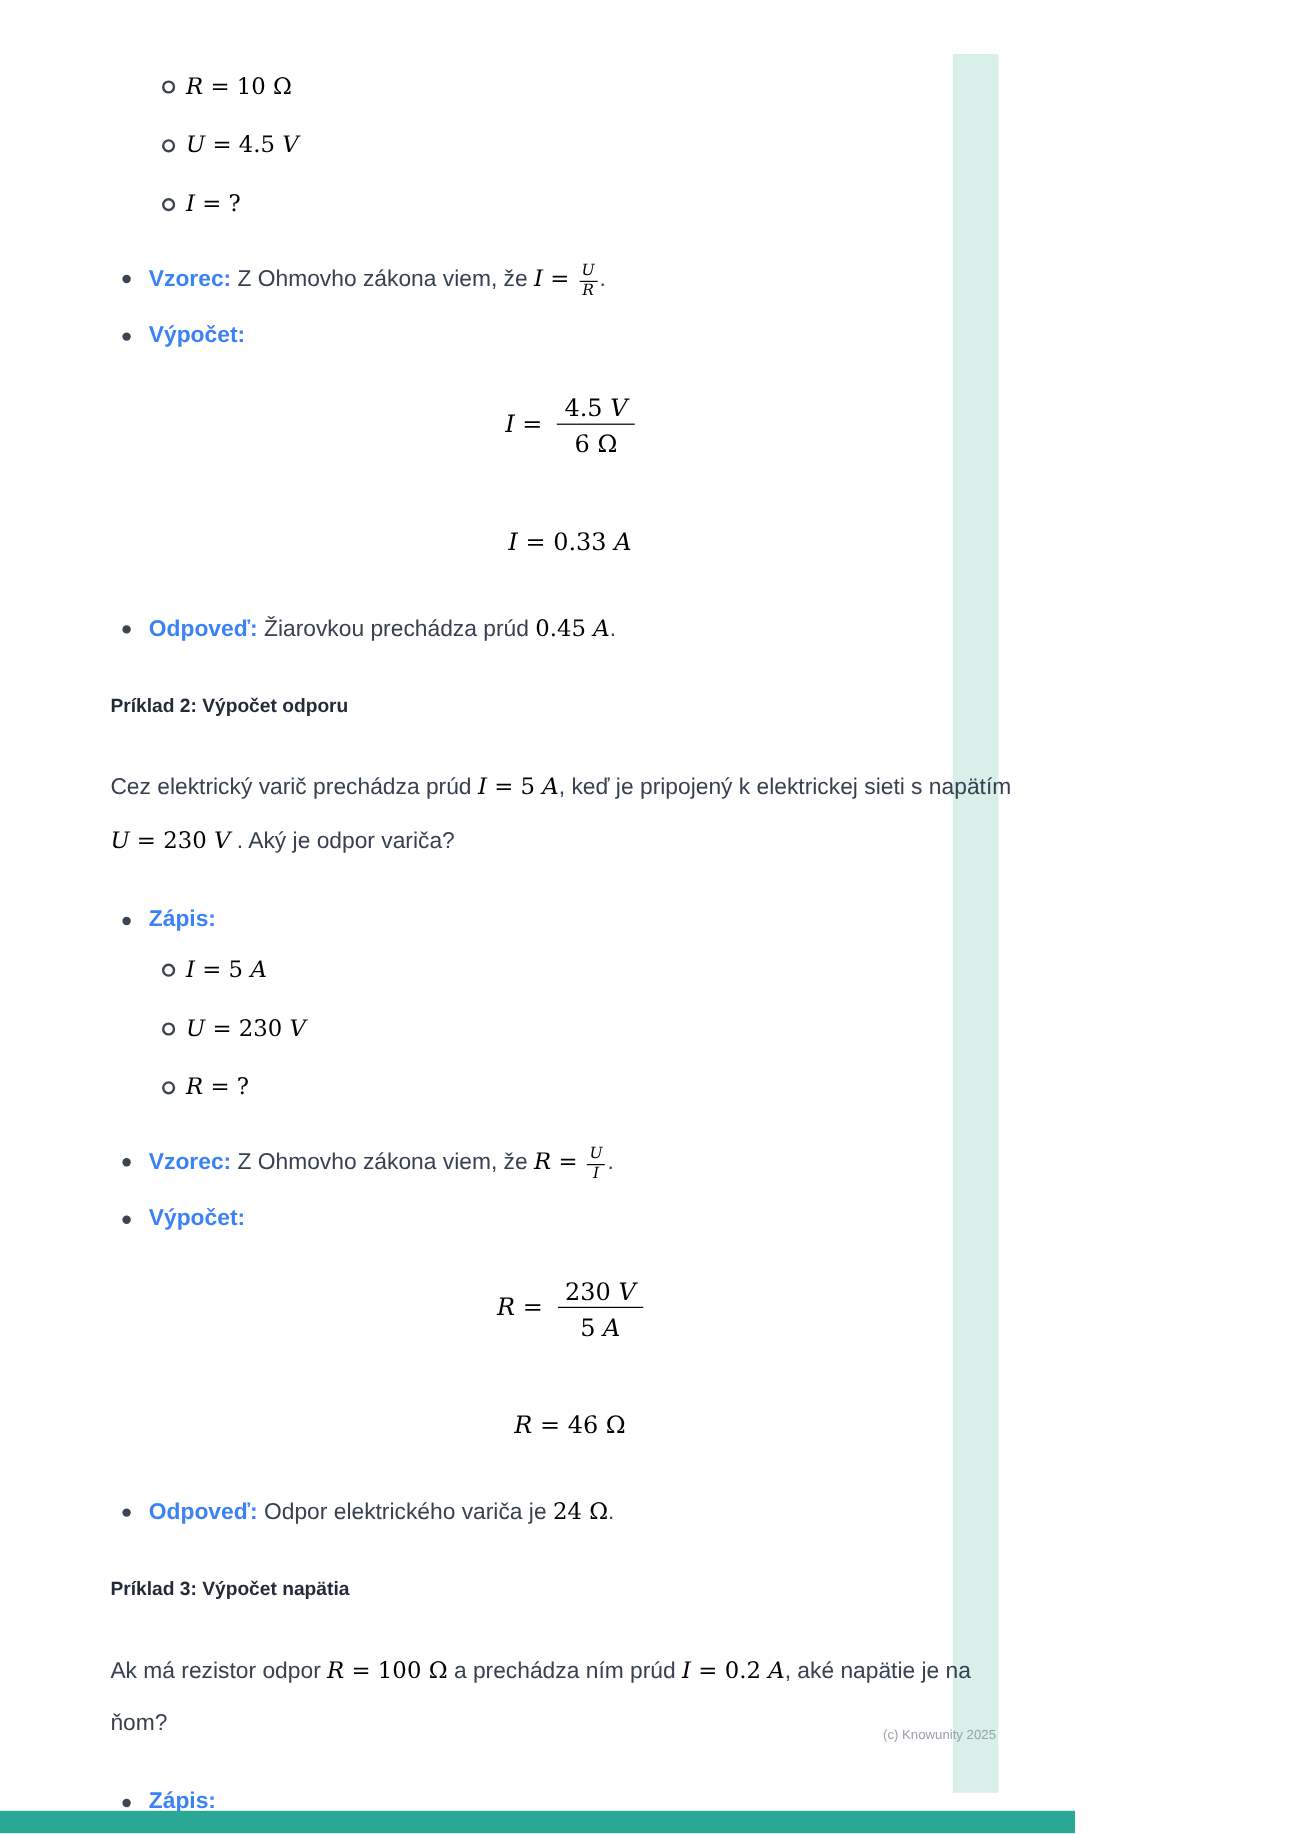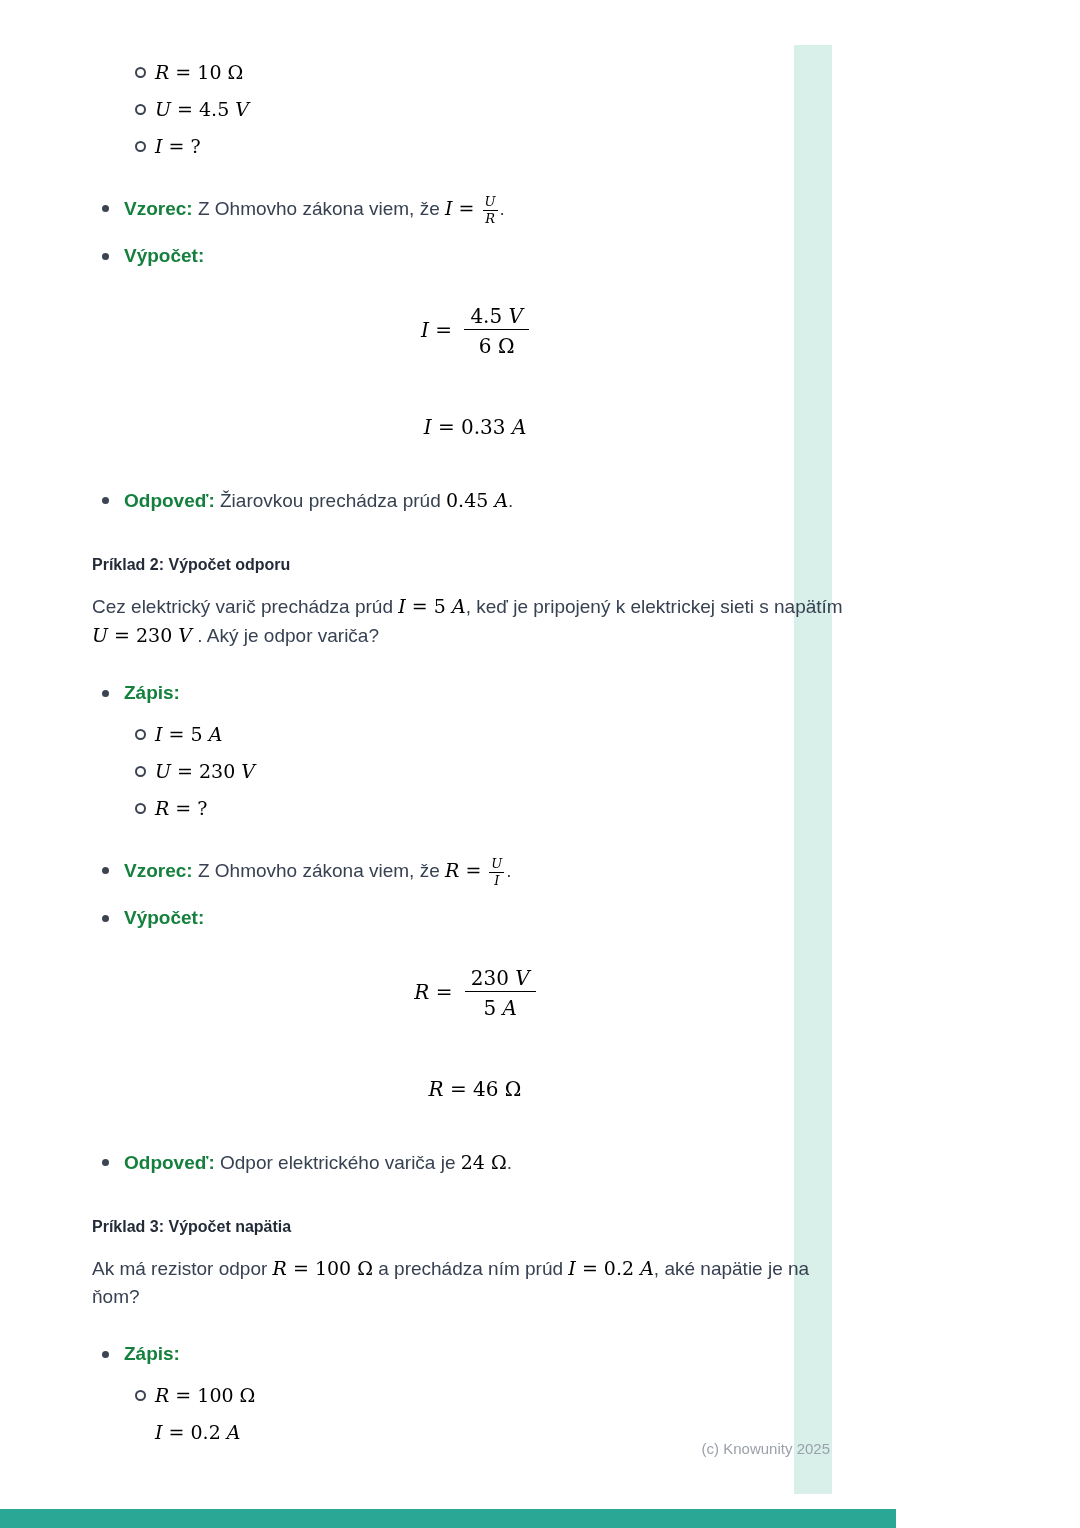--- a/index.html
+++ b/index.html
@@ -13,49 +13,49 @@
     position:absolute; right:64px; top:45px;
     width:38px; height:1449px;
     background:#d9efe9;
   }
   .bottom-bar {
     position:absolute; left:0; bottom:0;
     width:100%; height:19px;
   }
   .copyright {
     position:absolute; right:66px; top:1440px;
-    font-size:15px; color:#9aa1a9; z-index:2;
+    font-size:11px; color:#9aa1a9; z-index:2;
   }
   .content {
     position:absolute; left:92px; top:44px; width:766px;
     font-size:19px;
   }
   
   .sub-item {
     position:relative; padding-left:63px;
-    line-height:24px; margin-top:12px;
+    line-height:24px; margin-top:24px;
   }
   .sub-list.first .sub-item:first-child { margin-top:16px; }
   .circ {
     position:absolute; left:43px; top:7px;
     width:7px; height:7px; border-radius:50%;
     border:2px solid #3c4451; background:transparent;
   }
   .top-item {
     position:relative; padding-left:32px;
     line-height:26px; margin-top:36px;
   }
   .top-item.tight { margin-top:18px; }
   .top-item.answer { margin-top:48px; }
   .dot {
     position:absolute; left:10px; top:10px;
     width:7px; height:7px; border-radius:50%;
     background:#3c4451;
   }
-  strong { color:#15803d; }
+  strong { color:#3b82f6; }
   
   .math { font-family:"DejaVu Serif", serif; color:#000000; white-space:pre-wrap; }
   .mv { font-style:italic; font-weight:normal; }
   .mr { font-style:normal; }
   
   .dformula {
     text-align:center; margin-top:36px;
     font-family:"DejaVu Serif", serif; color:#000000;
     font-size:20px;
   }
@@ -75,21 +75,21 @@
     text-align:center; font-size:13px; line-height:12px;
     margin:0 2px;
   }
   .ifrac .num { display:block; border-bottom:1px solid #000; padding:0 2px 2px; }
   .ifrac .den { display:block; padding-top:2px; }
   
   .heading {
     font-weight:bold; font-size:16px; color:#242b38;
     margin-top:38px; line-height:26px;
   }
-  .para { margin-top:14px; line-height:28px; }
+  .para { margin-top:32px; line-height:44px; }
 </style>
 </head>
 <body>
 
 <div class="page">
 
   <div class="side-stripe" style="background: rgb(217, 239, 233);"></div>
 
   <div class="content">
 

